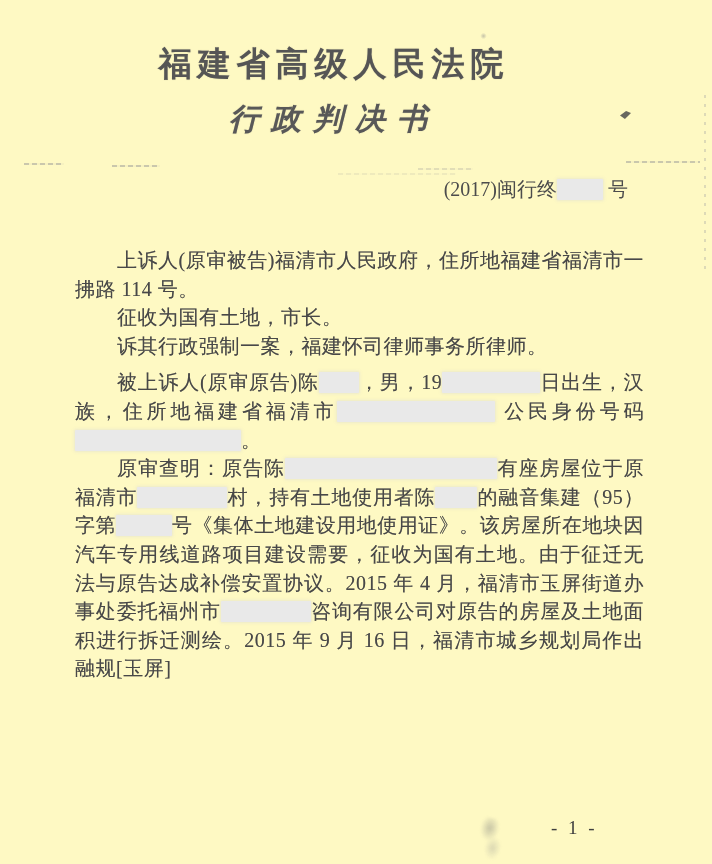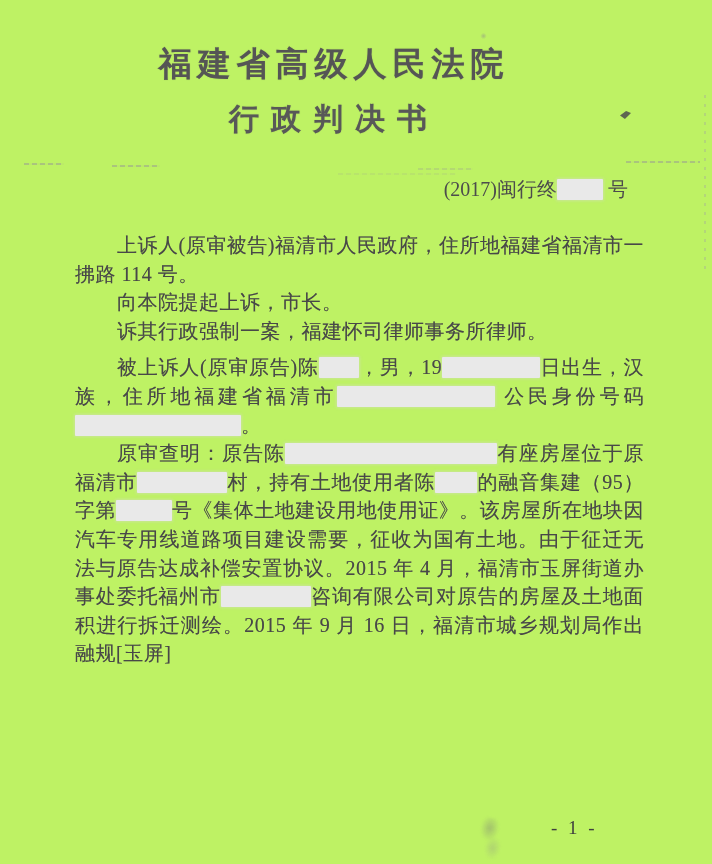--- a/index.html
+++ b/index.html
@@ -2,21 +2,21 @@
 <html><head>
 <meta charset="utf-8">
 <style>
   html, body {
     margin: 0; padding: 0;
     background: #ffffff;
   }
   .page {
     position: relative;
     width: 712px; height: 864px;
-    background: #bef264;
+    background: #fef9c3;
     overflow: hidden;
     font-family: "Liberation Serif", "DejaVu Serif", serif;
     color: #4a4a4a;
   }
   
   .court-title {
     position: absolute;
     top: 42px; left: 0;
     width: 668px;
     margin: 0;
@@ -31,34 +31,35 @@
     position: absolute;
     top: 99px; left: 0;
     width: 668px;
     margin: 0;
     text-align: center;
     font-size: 30px;
     font-weight: 600;
     letter-spacing: 12px;
     color: #585858;
     text-shadow: 0 0 1px rgba(90,90,90,0.45);
+    font-style: italic;
   }
   
   .case-number {
     position: absolute;
     top: 176px; right: 84px;
     font-size: 20px;
     color: #4c4c4c;
     white-space: nowrap;
     margin-left: 12px;
   }
   
   .judgment-body {
     position: absolute;
-    top: 231px; left: 75px;
+    top: 246px; left: 75px;
     width: 569px;
     font-size: 20px;
     line-height: 28.6px;
     text-align: justify;
     text-justify: inter-character;
     word-break: break-all;
     color: #484848;
     text-shadow: 0 0 0.6px rgba(80,80,80,0.5);
     letter-spacing: 0.5px;
   }
@@ -144,21 +145,21 @@
   <div class="smudge"></div>
   <div class="speck"></div>
 
   <h1 class="court-title">福建省高级人民法院</h1>
   <h2 class="doc-type">行政判决书</h2>
 
   <div class="case-number"><span>(2017)闽行终</span><span class="redact" style="width: 46px;"></span><span> 号</span></div>
 
   <div class="judgment-body">
       <p><span>上诉人(原审被告)福清市人民政府，住所地福建省福清市一拂路 114 号。</span></p>
-      <p><span>向本院提起上诉，市长。</span></p>
+      <p><span>征收为国有土地，市长。</span></p>
       <p><span>诉其行政强制一案，福建怀司律师事务所律师。</span></p>
       <p class="gap-before"><span>被上诉人(原审原告)陈</span><span class="redact" style="width: 40px;"></span><span>，男，19</span><span class="redact" style="width: 98px;"></span><span>日出生，汉族，住所地福建省福清市</span><span class="redact" style="width: 158px;"></span><span> 公民身份号码 </span><span class="redact" style="width: 166px;"></span><span>。</span></p>
       <p><span>原审查明：原告陈</span><span class="redact" style="width: 212px;"></span><span>有座房屋位于原福清市</span><span class="redact" style="width: 90px;"></span><span>村，持有土地使用者陈</span><span class="redact" style="width: 42px;"></span><span>的融音集建（95）字第</span><span class="redact" style="width: 56px;"></span><span>号《集体土地建设用地使用证》。该房屋所在地块因汽车专用线道路项目建设需要，征收为国有土地。由于征迁无法与原告达成补偿安置协议。2015 年 4 月，福清市玉屏街道办事处委托福州市</span><span class="redact" style="width: 90px;"></span><span>咨询有限公司对原告的房屋及土地面积进行拆迁测绘。2015 年 9 月 16 日，福清市城乡规划局作出融规[玉屏]</span></p>
     </div>
 
   <div class="page-number">- 1 -</div>
 
 </div>
 
 </body></html>

